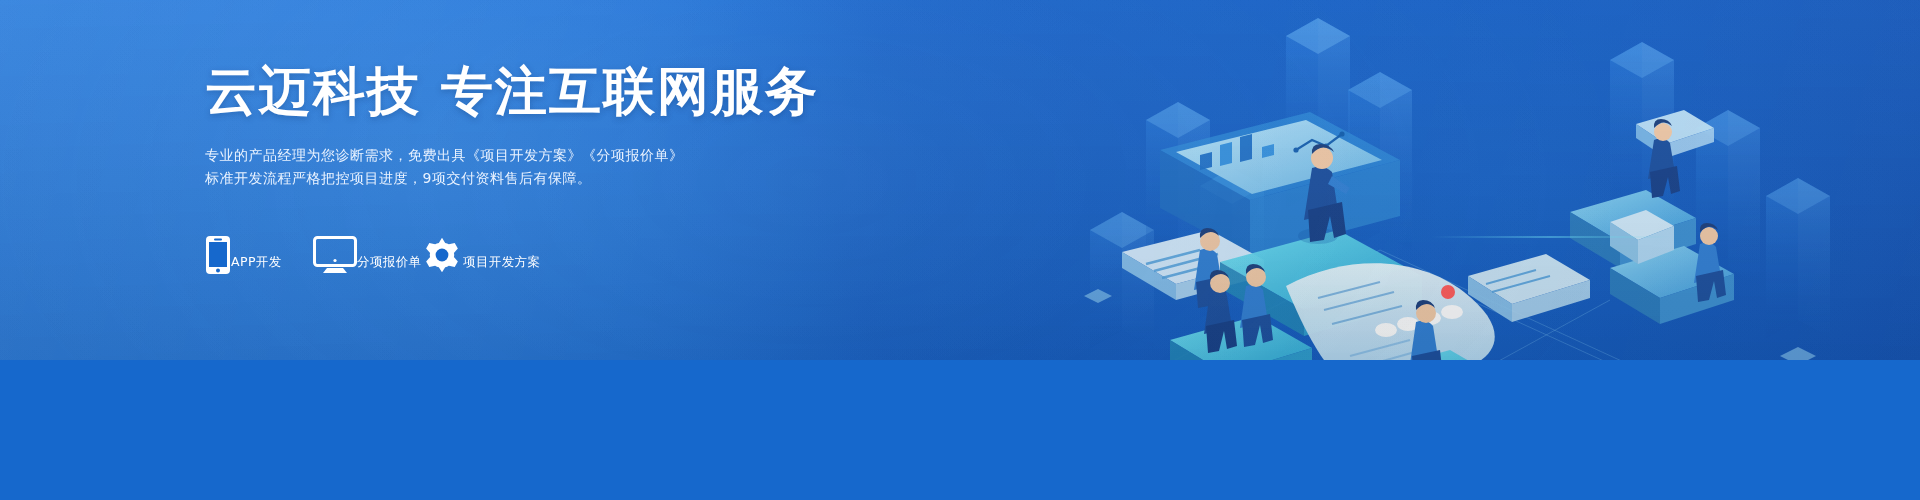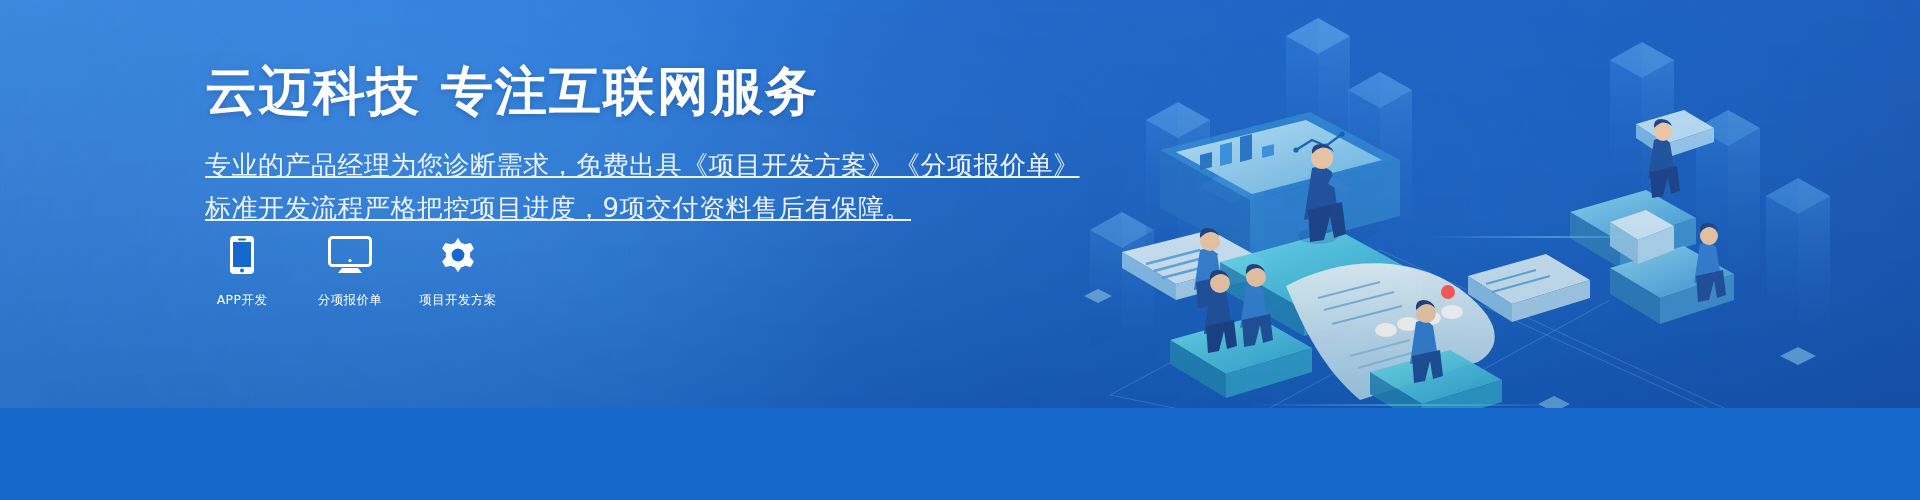--- a/index.html
+++ b/index.html
@@ -3,21 +3,21 @@
 <meta charset="utf-8">
 <style>
   * { margin:0; padding:0; box-sizing:border-box; }
   html,body { width:1920px; height:500px; overflow:hidden; }
   body {
     font-family:"Liberation Sans","DejaVu Sans",sans-serif;
     background:#1668cc;
   }
   .banner{
     position:relative;
-    width:1920px; height:408px;
+    width:1920px; height:360px;
     overflow:hidden;
     background:
       radial-gradient(ellipse 900px 600px at 22% 45%, rgba(45,130,225,0.85) 0%, rgba(30,110,210,0.25) 55%, rgba(0,0,0,0) 75%),
       radial-gradient(ellipse 1100px 700px at 78% 55%, rgba(26,105,205,0.55) 0%, rgba(10,70,170,0.25) 60%, rgba(0,0,0,0) 80%),
       linear-gradient(118deg, #2a7fe0 0%, #1f72d8 22%, #1766cd 48%, #125cc2 70%, #0e4fb3 100%);
   }
   
   .sheen{
     position:absolute; inset:0;
     background:linear-gradient(105deg, rgba(255,255,255,0.07) 0%, rgba(255,255,255,0.0) 38%, rgba(255,255,255,0.0) 62%, rgba(255,255,255,0.035) 100%);
@@ -42,41 +42,40 @@
     font-weight:bold;
     color:#ffffff;
     letter-spacing:2px;
     line-height:1.12;
     text-shadow:0 2px 6px rgba(0,30,80,0.25);
     white-space:nowrap;
   }
   .sub{
     margin-top:24px;
     font-family:"DejaVu Sans","Liberation Sans",sans-serif;
-    font-size:26px;
+    font-size:14px;
     color:#eaf3ff;
     line-height:1.65;
     letter-spacing:0.5px;
     white-space:nowrap;
-    text-decoration:underline;
   }
   .sub .line{ display:block; }
 
   
   .services{
     position:absolute;
     left:205px; top:232px;
     display:flex;
     align-items:flex-start;
     gap:34px;
   }
   .service{
     width:74px;
     display:flex;
-    flex-direction:column;
+    flex-direction:row;
     align-items:center;
   }
   .svc-icon{
     height:46px;
     display:flex; align-items:center; justify-content:center;
     color:#ffffff;
   }
   .svc-label{
     margin-top:14px;
     font-family:"DejaVu Sans","Liberation Sans",sans-serif;

